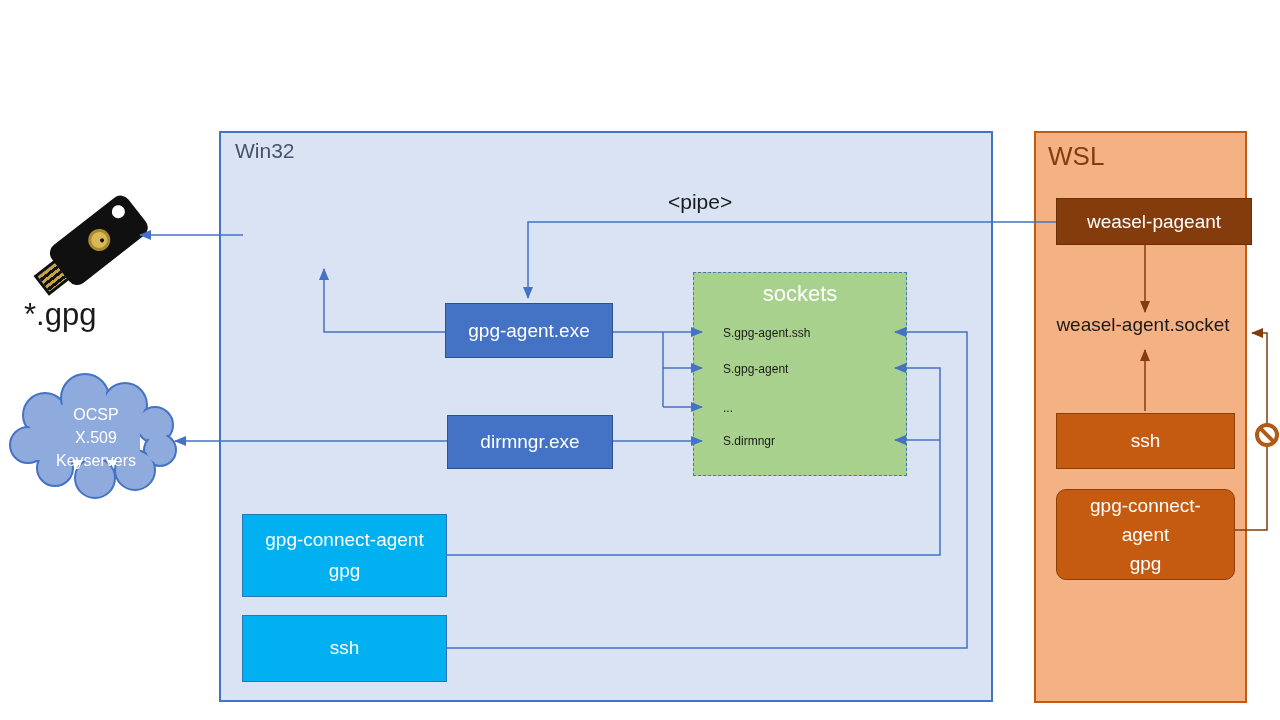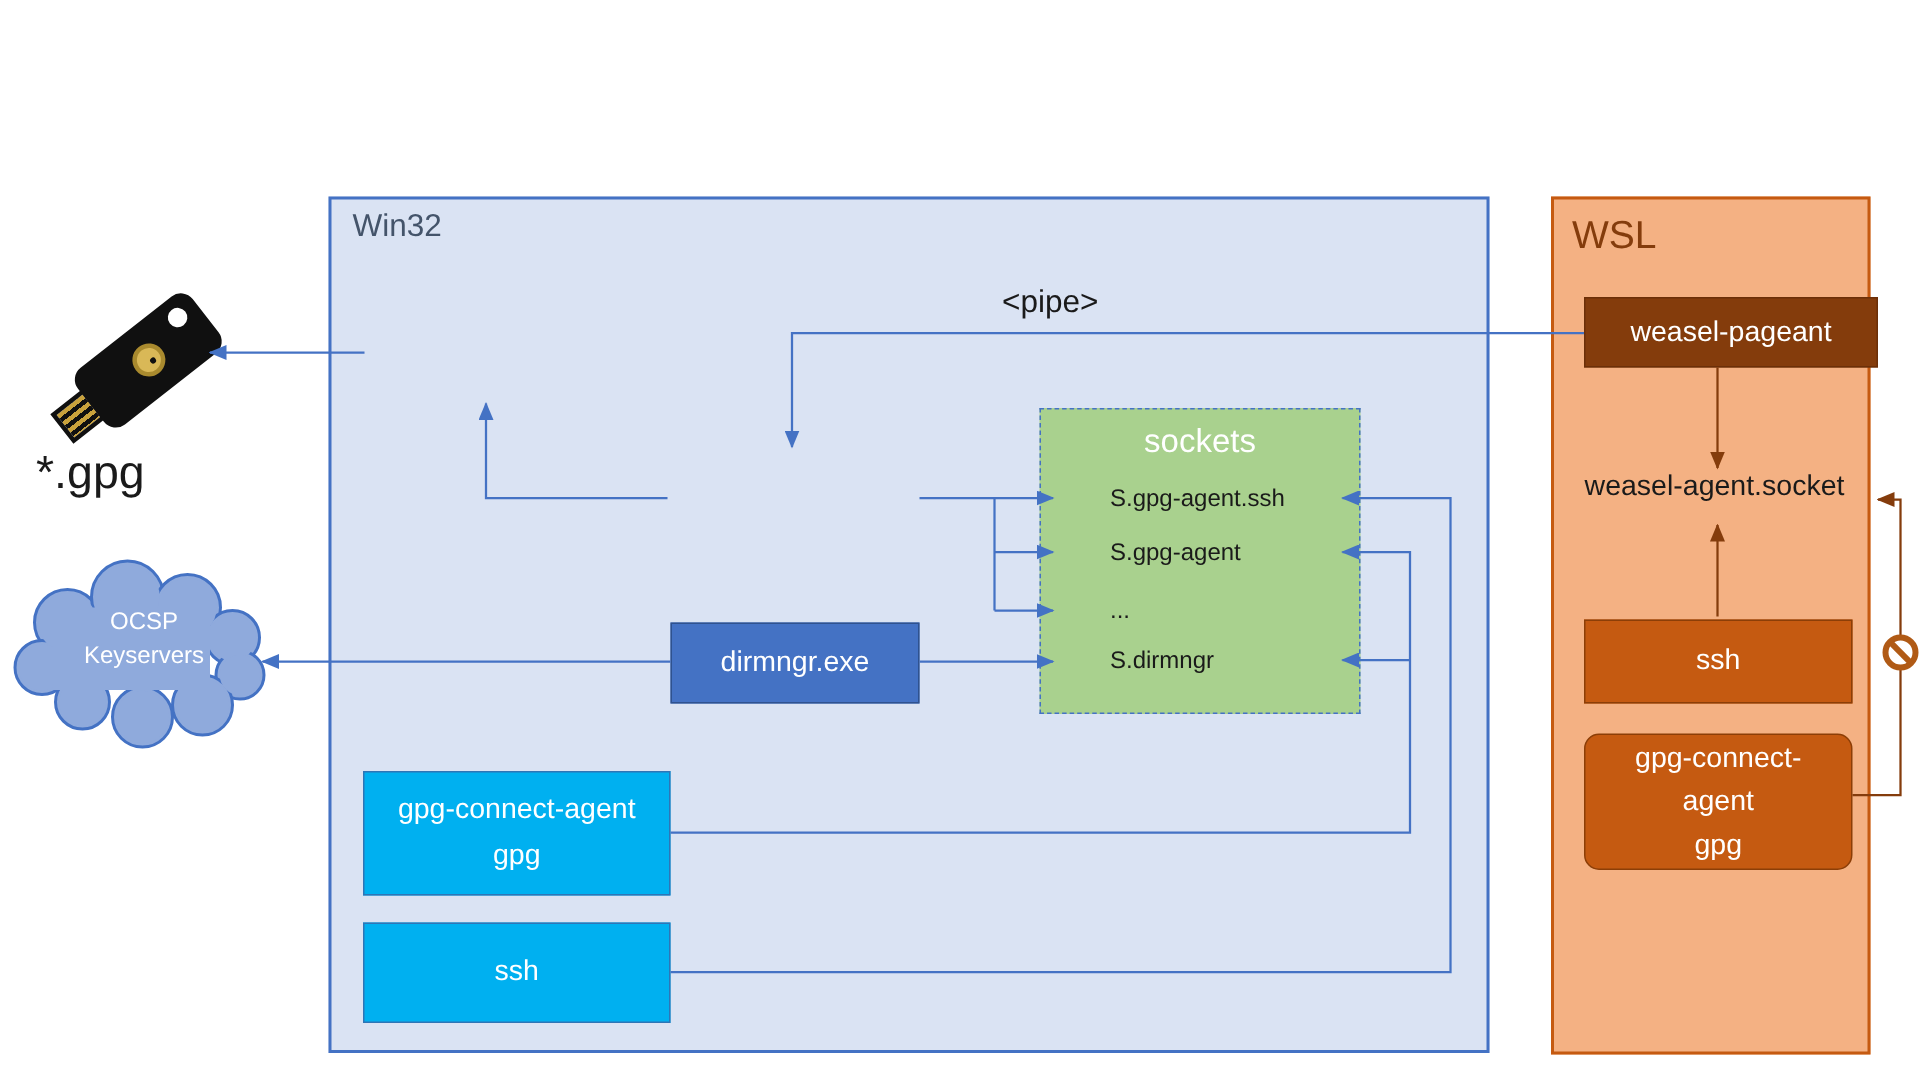--- a/index.html
+++ b/index.html
@@ -24,21 +24,21 @@
   #wsl-title { left:12px; top:8px; font-size:26px; color:#843c0c; }
 
   #scdaemon-box  { left:243px; top:208px; width:167px; height:55px; }
   #gpg-agent-box { left:445px; top:303px; width:168px; height:55px; }
   #dirmngr-box   { left:447px; top:415px; width:166px; height:54px; }
 
   #sockets-box { left:693px; top:272px; width:214px; height:204px;
                  background:#a9d18e; border:1.5px dashed #4472c4; box-sizing:border-box; }
   #sockets-title { left:0; top:8px; width:100%; text-align:center;
                    color:#ffffff; font-size:22px; }
-  .socket-entry { left:46px; color:#1a1a1a; font-size:16px; line-height:22px; white-space:nowrap; }
+  .socket-entry { left:29px; color:#1a1a1a; font-size:12px; line-height:22px; white-space:nowrap; }
   #socket-entry-0 { top:49px; }
   #socket-entry-1 { top:85px; }
   #socket-entry-2 { top:124px; }
   #socket-entry-3 { top:157px; }
 
   #win-gpg-connect-box { left:242px; top:514px; width:205px; height:83px; }
   #win-ssh-box         { left:242px; top:615px; width:205px; height:67px; }
 
   #weasel-pageant-box { left:1056px; top:198px; width:196px; height:47px; }
   #weasel-agent-socket-label { left:1048px; top:314px; width:190px; text-align:center;
@@ -85,20 +85,23 @@
 <div id="canvas">
 
   <div id="win32-box" class="abs">
     <div id="win32-title" class="abs">Win32</div>
   </div>
 
   <div id="wsl-box" class="abs">
     <div id="wsl-title" class="abs">WSL</div>
   </div>
 
+  <div id="gpg-agent-box" class="abs box blue-box">
+    <span>gpg-agent.exe</span>
+  </div>
   <div id="dirmngr-box" class="abs box blue-box">
     <span>dirmngr.exe</span>
   </div>
 
   <div id="sockets-box" class="abs">
     <div id="sockets-title" class="abs">sockets</div>
     <div id="socket-entry-0" class="abs socket-entry">S.gpg-agent.ssh</div>
     <div id="socket-entry-1" class="abs socket-entry">S.gpg-agent</div>
     <div id="socket-entry-2" class="abs socket-entry">...</div>
     <div id="socket-entry-3" class="abs socket-entry">S.dirmngr</div>
@@ -160,20 +163,21 @@
       <circle cx="160" cy="80" r="13.5"></circle>
         <circle cx="135" cy="100" r="17.5"></circle>
       <circle cx="95" cy="108" r="17.5"></circle>
         <circle cx="55" cy="98" r="15.5"></circle>
       <circle cx="28" cy="75" r="15.5"></circle>
       <rect x="35" y="35" width="105" height="55"></rect>
     </g>
   </svg>
   <div id="cloud-label" class="abs">
     <div>OCSP</div>
+    <div>X.509</div>
     <div>Keyservers</div>
   </div>
 
   <svg id="connector-svg" class="abs" width="1280" height="720" viewBox="0 0 1280 720">
     <defs>
       <marker id="mb" markerUnits="userSpaceOnUse" markerWidth="12" markerHeight="10" refX="11" refY="5" orient="auto">
           <path d="M0,0 L12,5 L0,10 Z" fill="#4472c4"></path>
         </marker>
       <marker id="mr" markerUnits="userSpaceOnUse" markerWidth="12" markerHeight="10" refX="11" refY="5" orient="auto">
           <path d="M0,0 L12,5 L0,10 Z" fill="#843c0c"></path>

